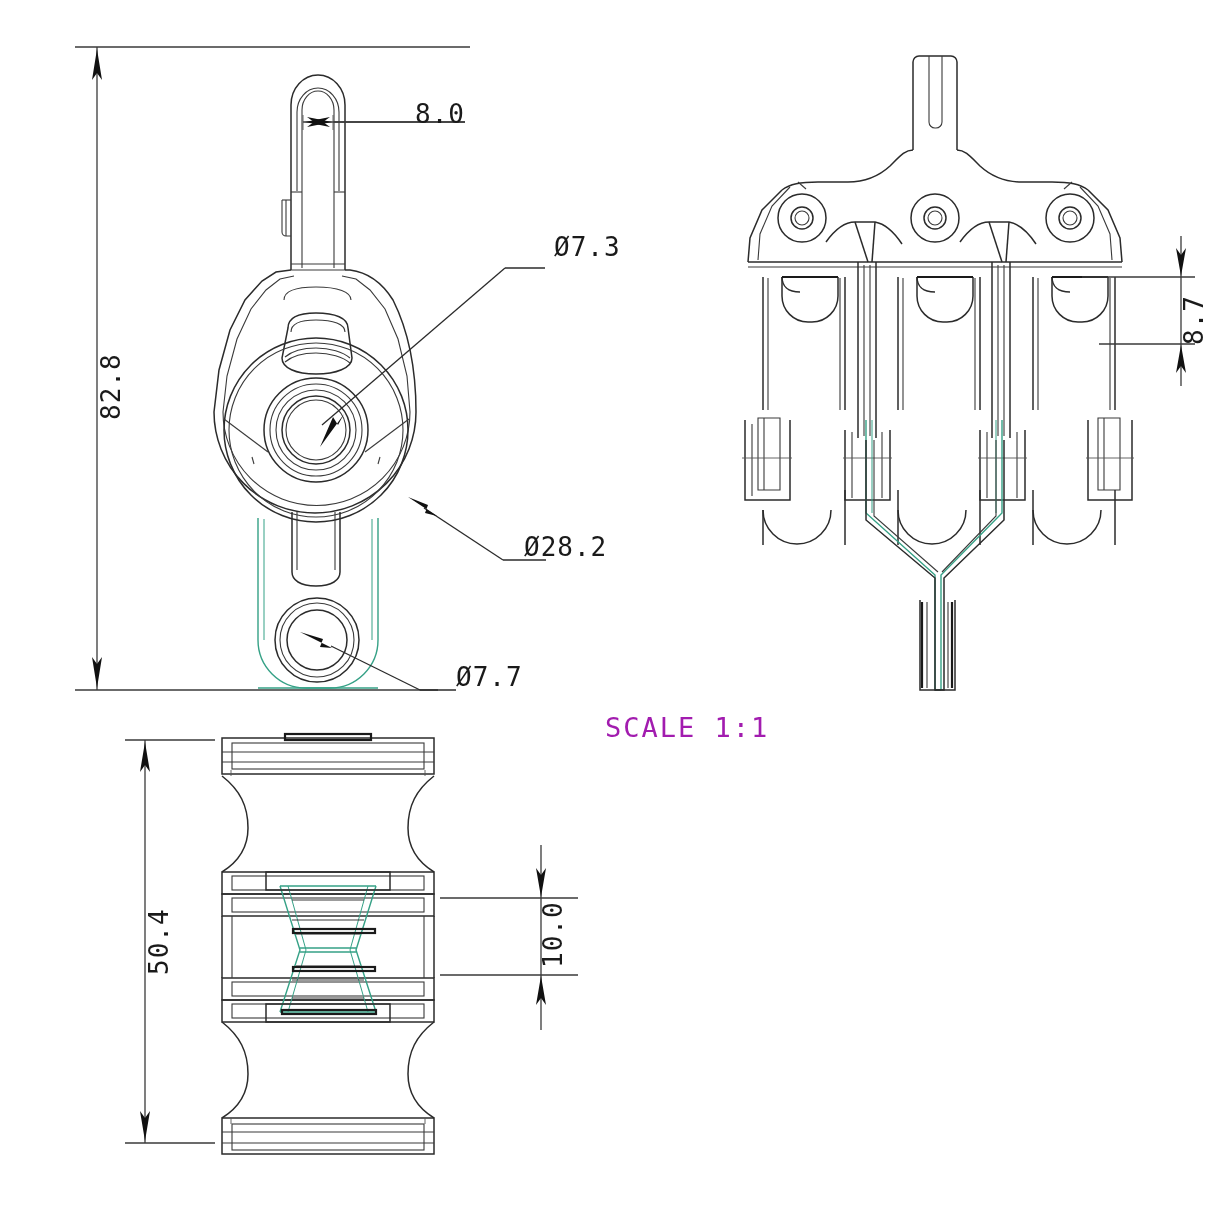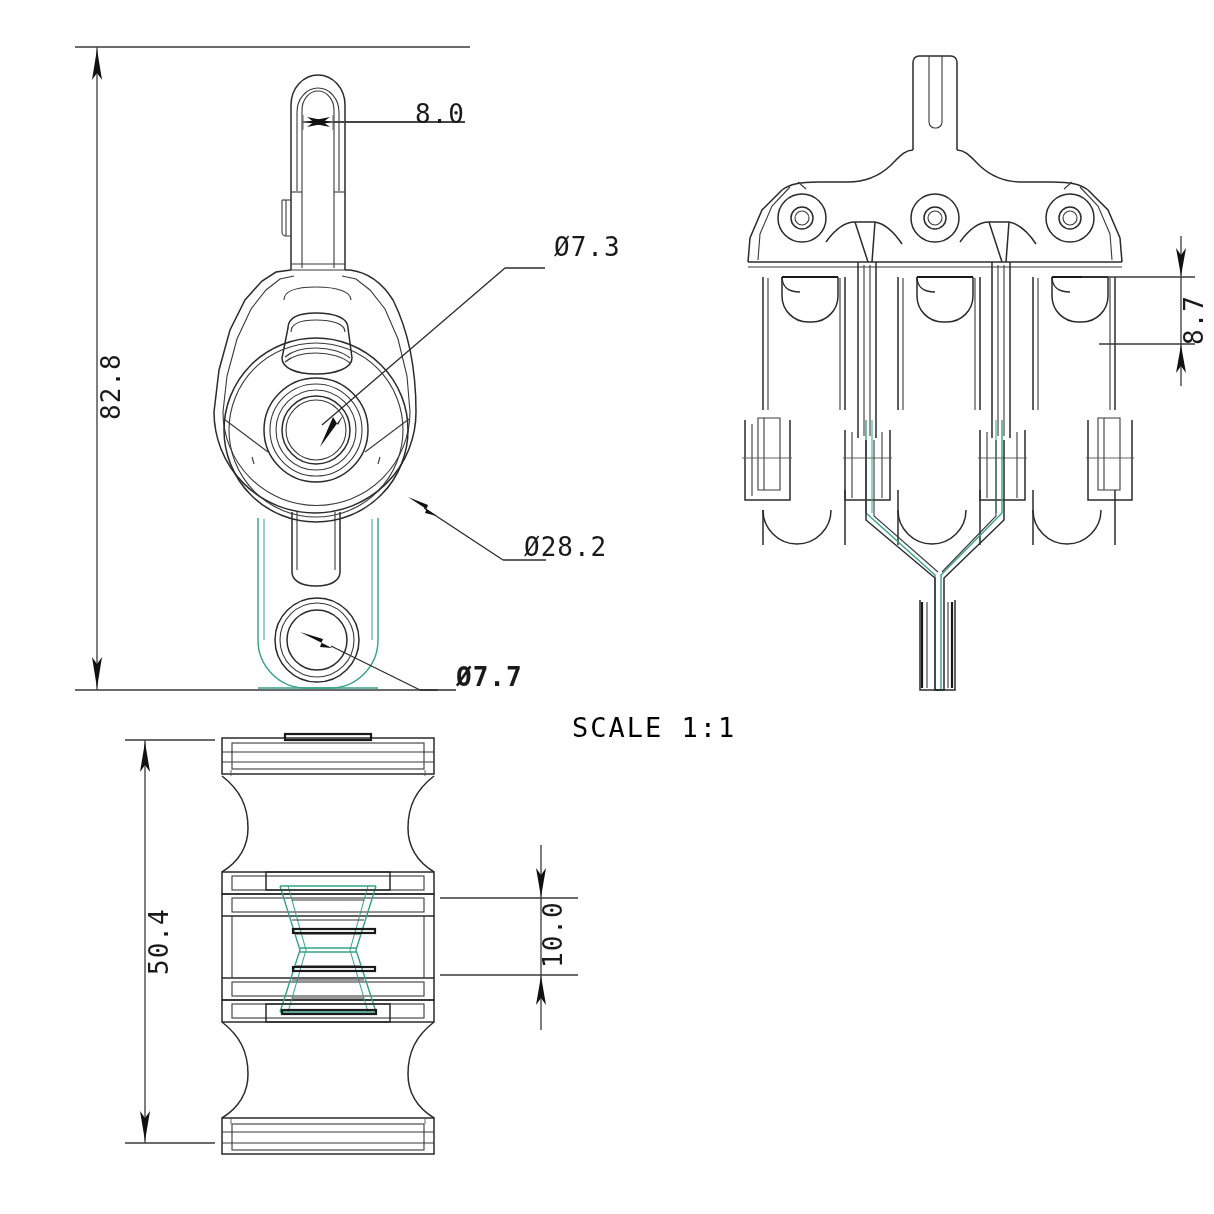--- a/index.html
+++ b/index.html
@@ -40,26 +40,27 @@
     letter-spacing: 1px;
     white-space: nowrap;
     user-select: none;
   }
   .rot90 {
     transform: rotate(-90deg);
     transform-origin: left top;
   }
   .scaletext {
     position: absolute;
-    color: #000000;
+    color: #a21caf;
     font-family: "DejaVu Sans Mono", monospace;
     font-size: 27px;
     letter-spacing: 2px;
     white-space: nowrap;
     user-select: none;
+    margin-left: 33px;
   }
 </style>
 </head>
 <body>
 
 <div id="sheet">
 
   <svg class="drawing" viewBox="0 0 1214 1214">
     <defs>
       <marker id="arrDown" markerWidth="12" markerHeight="22" refX="6" refY="20" orient="auto">
@@ -424,21 +425,21 @@
   </svg>
 
   <div class="dimtext rot90" style="left:96px; top:420px;">82.8</div>
 
   <div class="dimtext" style="left:415px; top:99px;">8.0</div>
 
   <div class="dimtext" style="left:506px; top:232px;margin-left:48px;">Ø7.3</div>
 
   <div class="dimtext" style="left:524px; top:532px;">Ø28.2</div>
 
-  <div class="dimtext" style="left:456px; top:662px;font-weight:bold;">Ø7.7</div>
+  <div class="dimtext" style="left:456px; top:662px;">Ø7.7</div>
 
   <div class="dimtext rot90" style="left:1179px; top:345px;">8.7</div>
 
   <div class="dimtext rot90" style="left:144px; top:975px;">50.4</div>
 
   <div class="dimtext rot90" style="left:538px; top:968px;">10.0</div>
 
   <div class="scaletext" style="left:572px; top:712px;">SCALE  1:1</div>
 
 </div>

